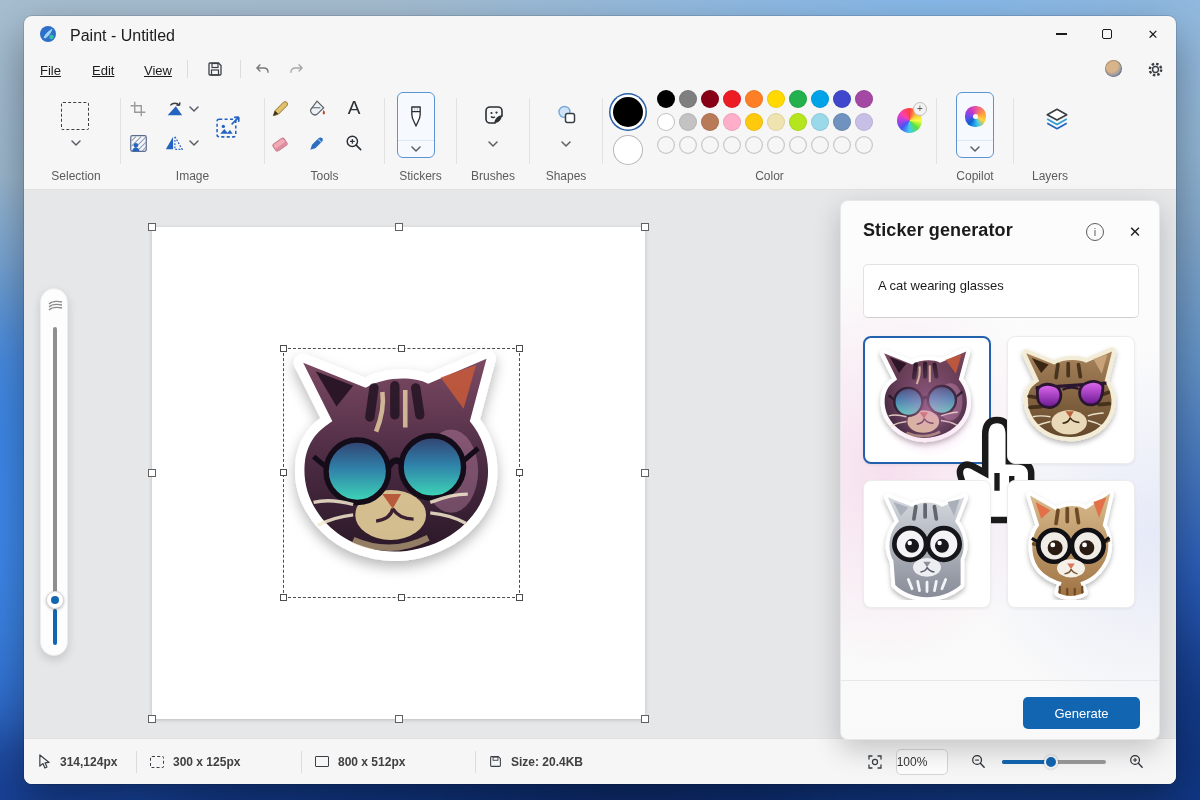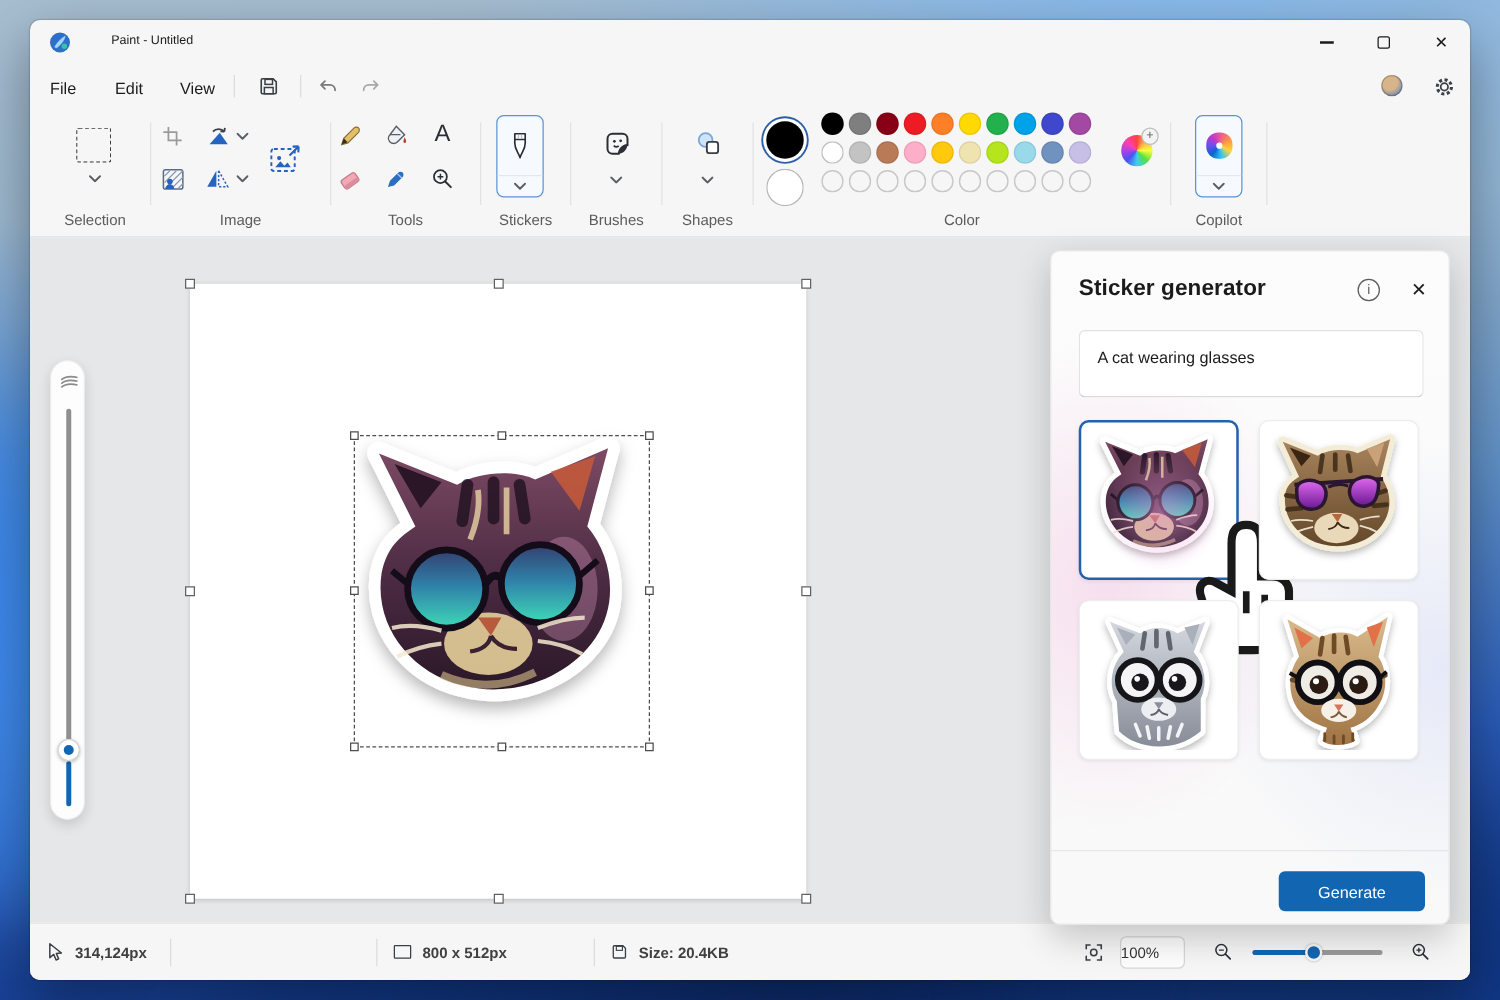--- a/index.html
+++ b/index.html
@@ -21,30 +21,30 @@
 
   .window {
     position:absolute; left:24px; top:16px; width:1152px; height:768px;
     background:#f6f6f6; border-radius:8px; overflow:hidden;
     box-shadow:0 18px 45px rgba(0,0,0,.38), 0 0 0 1px rgba(0,0,0,.12);
   }
 
   
   .titlebar { position:absolute; left:0; top:0; right:0; height:36px; }
   .app-icon { position:absolute; left:15px; top:9px; width:18px; height:18px; }
-  .title-text { position:absolute; left:46px; top:11px; font-size:10px; color:#1b1b1b;margin-left:19px; }
+  .title-text { position:absolute; left:46px; top:11px; font-size:16px; color:#1b1b1b; }
   .wbtn { position:absolute; top:0; width:46px; height:36px; display:flex; align-items:center; justify-content:center; }
   .wbtn.min { right:92px; } .wbtn.max { right:46px; } .wbtn.close { right:0; }
   .min-glyph { width:11px; height:1.4px; background:#1b1b1b; }
   .max-glyph { width:10px; height:10px; border:1.2px solid #1b1b1b; border-radius:2px; }
   .close-glyph { font-size:13px; color:#1b1b1b; }
 
   
   .menubar { position:absolute; left:0; top:36px; right:0; height:34px; }
-  .menu-item { position:absolute; top:7px; height:22px; padding:0 8px; display:flex; align-items:center; font-size:13px; border-radius:4px; }
+  .menu-item { position:absolute; top:7px; height:22px; padding:0 8px; display:flex; align-items:center; font-size:13px; border-radius:4px;text-decoration:underline; }
   .mdiv { position:absolute; top:8px; width:1px; height:18px; background:#dcdcdc; }
   .micon { position:absolute; top:8px; width:18px; height:18px; display:flex; align-items:center; justify-content:center; }
   .avatar { position:absolute; right:54px; top:8px; width:17px; height:17px; border-radius:50%;
             background:radial-gradient(circle at 40% 35%, #d8b48a 0 40%, #7a8cb0 75%, #48608c); box-shadow:inset 0 0 0 1px rgba(0,0,0,.2); }
 
   
   .ribbon { position:absolute; left:0; top:70px; right:0; height:104px; border-bottom:1px solid #e1e1e1; }
   .rgroup { position:absolute; top:0; height:100%; }
   .rlabel { position:absolute; left:0; right:0; bottom:6px; text-align:center; font-size:12px; color:#5c5c5c; }
   .rdiv { position:absolute; top:12px; height:66px; width:1px; background:#e2e2e2; }
@@ -499,20 +499,30 @@
         <div class="tb-chev">
             <svg width="10" height="6">
               <use href="#chevdown"></use>
             </svg>
           </div>
       </div>
       <div class="rlabel">Copilot</div>
     </div>
     <div class="rdiv" style="left:989px"></div>
 
+    <div class="rgroup" style="left:990px;width:72px">
+      <div class="icon-cell" style="left:43px;top:20px;width:26px;height:26px;left:30px">
+        <svg width="26" height="26" viewBox="0 0 24 24">
+          <path d="M12 3 L21 8 L12 13 L3 8 Z" fill="#fff" stroke="#3a3f46" stroke-width="1.5" stroke-linejoin="round"></path>
+          <path d="M3 12 L12 17 L21 12" fill="none" stroke="#2e9bd6" stroke-width="1.5" stroke-linejoin="round"></path>
+          <path d="M3 16 L12 21 L21 16" fill="none" stroke="#2563c0" stroke-width="1.5" stroke-linejoin="round"></path>
+        </svg>
+      </div>
+      <div class="rlabel">Layers</div>
+    </div>
   </div>
 
   <div class="content">
 
     <div class="canvas">
       <div class="handle h-tl"></div>
       <div class="handle h-tm"></div>
       <div class="handle h-tr"></div>
       <div class="handle h-ml"></div>
       <div class="handle h-mr"></div>
@@ -593,20 +603,24 @@
   </div>
 
   <div class="statusbar">
     <div class="scell" style="left:14px">
       <svg width="13" height="15" viewBox="0 0 14 16">
         <path d="M2 1 L2 13 L5.4 10.2 L7.4 15 L9.6 14 L7.6 9.4 L12 9 Z" fill="none" stroke="#3a3f46" stroke-width="1.3" stroke-linejoin="round"></path>
       </svg>
       <span>314,124px</span>
     </div>
     <div class="sdiv" style="left:112px"></div>
+    <div class="scell" style="left:126px">
+      <div style="width:14px;height:12px;border:1.3px dashed #3a3f46;border-radius:2px"></div>
+      <span>300 x 125px</span>
+    </div>
     <div class="sdiv" style="left:277px"></div>
     <div class="scell" style="left:291px">
       <div style="width:14px;height:11px;border:1.5px solid #3a3f46;border-radius:1px"></div>
       <span>800 x 512px</span>
     </div>
     <div class="sdiv" style="left:451px"></div>
     <div class="scell" style="left:465px">
       <svg width="13" height="13" viewBox="0 0 16 16">
         <path d="M2 3 C2 2.4 2.4 2 3 2 L11.5 2 L14 4.5 L14 13 C14 13.6 13.6 14 13 14 L3 14 C2.4 14 2 13.6 2 13 Z" fill="none" stroke="#3a3f46" stroke-width="1.3"></path>
         <rect x="5" y="2.5" width="6" height="4" fill="none" stroke="#3a3f46" stroke-width="1.1"></rect>

